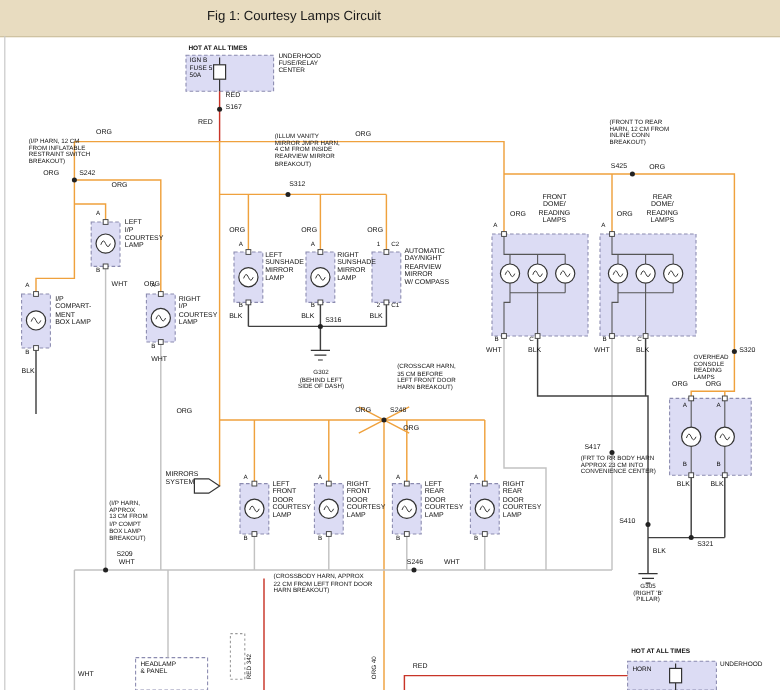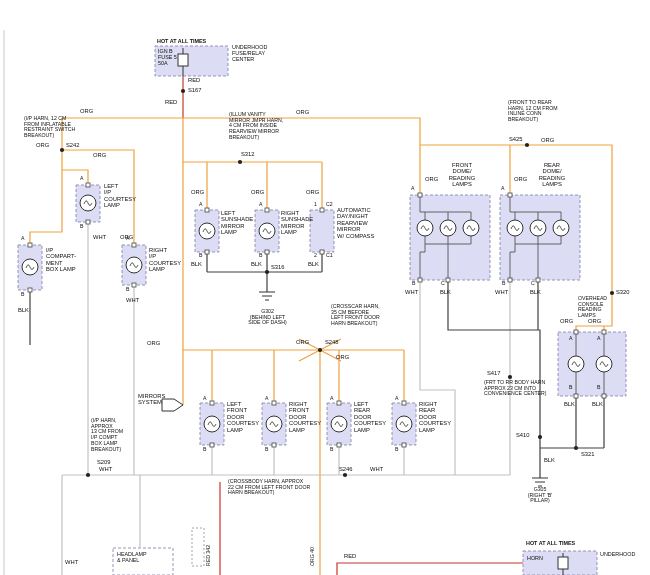--- a/index.html
+++ b/index.html
@@ -12,20 +12,23 @@
   #wires{position:absolute;left:0;top:0;}
   #labels{position:absolute;left:0;top:0;width:650px;height:575px;pointer-events:none;}
   .lbl{position:absolute;font-size:5.8px;line-height:1.1;color:#111;
        white-space:pre-line;letter-spacing:0;}
 </style>
 </head>
 <body>
 
 <div id="stage">
 
+  <div class="titlebar">
+    <div class="title">Fig 1: Courtesy Lamps Circuit</div>
+  </div>
 
   <svg id="wires" width="650" height="575" viewBox="0 0 650 575">
     <defs>
       <g id="lamp">
         <circle r="8" fill="#ffffff" stroke="#333" stroke-width="1"></circle>
         <path d="M-4,1 Q-2,-5 0,0 Q2,5 4,0" fill="none" stroke="#333" stroke-width="0.8"></path>
       </g>
       <g id="gnd" stroke="#333" stroke-width="1" fill="none">
         <path d="M-8,0 H8 M-5,4 H5 M-2,8 H2"></path>
       </g>

